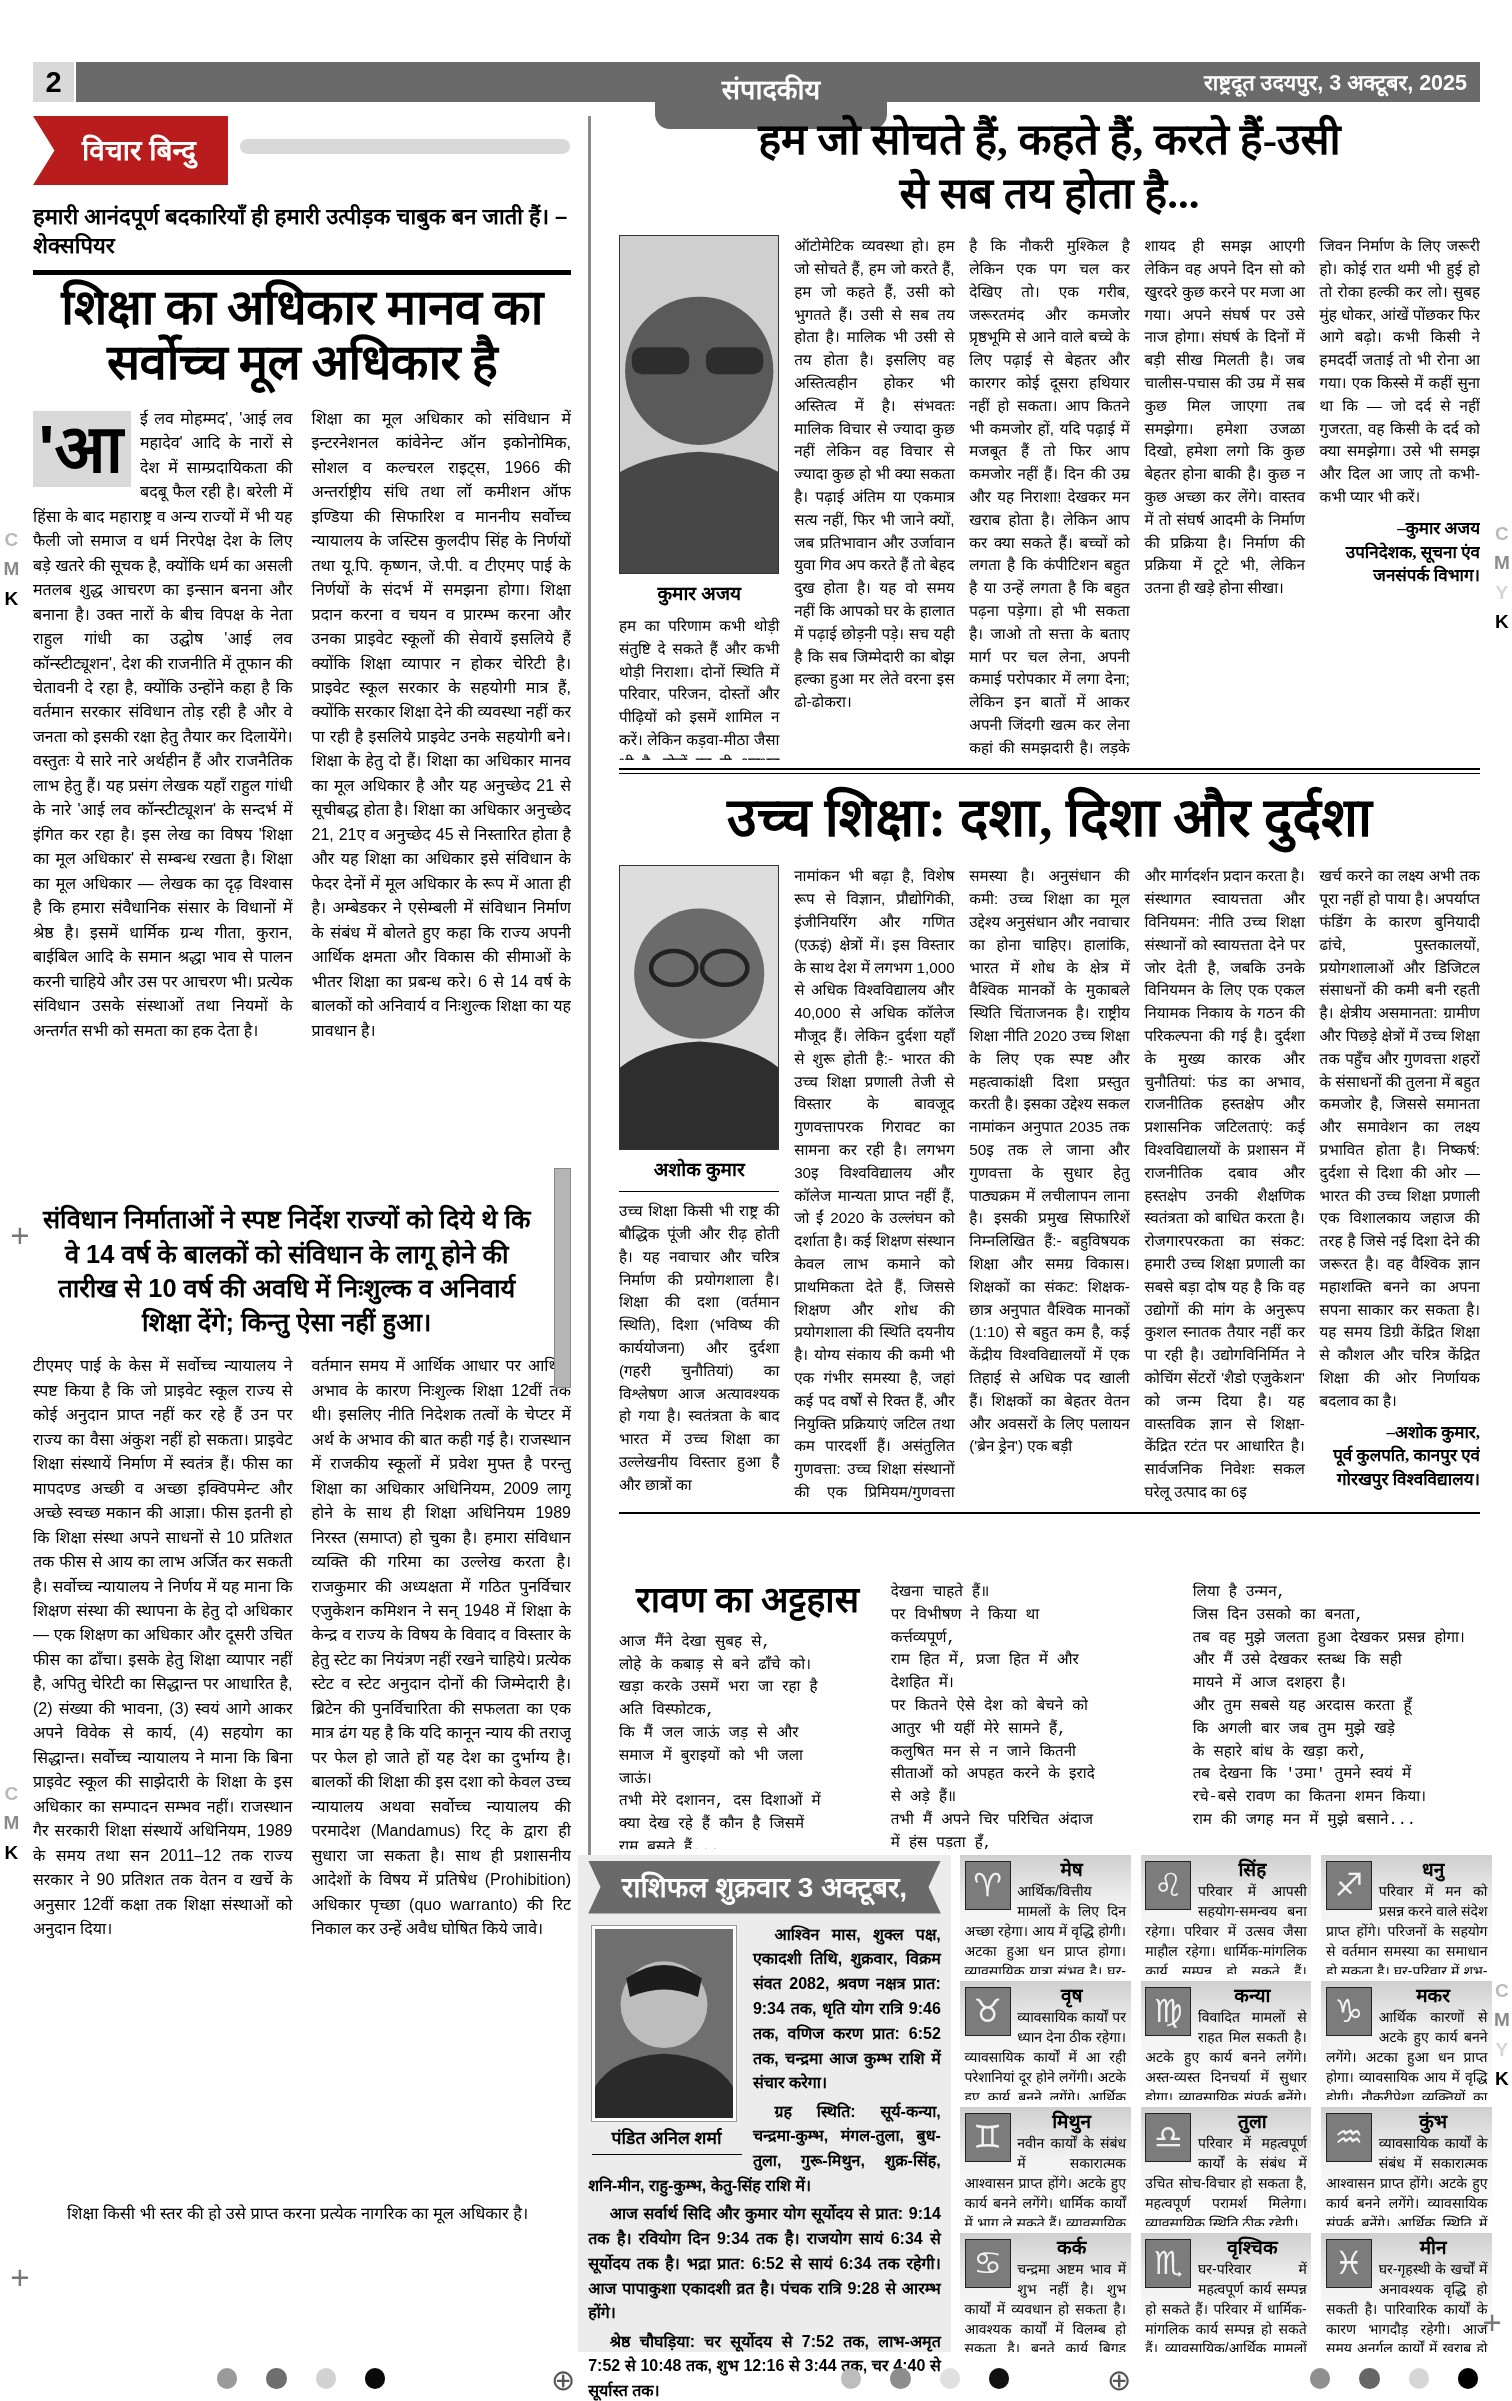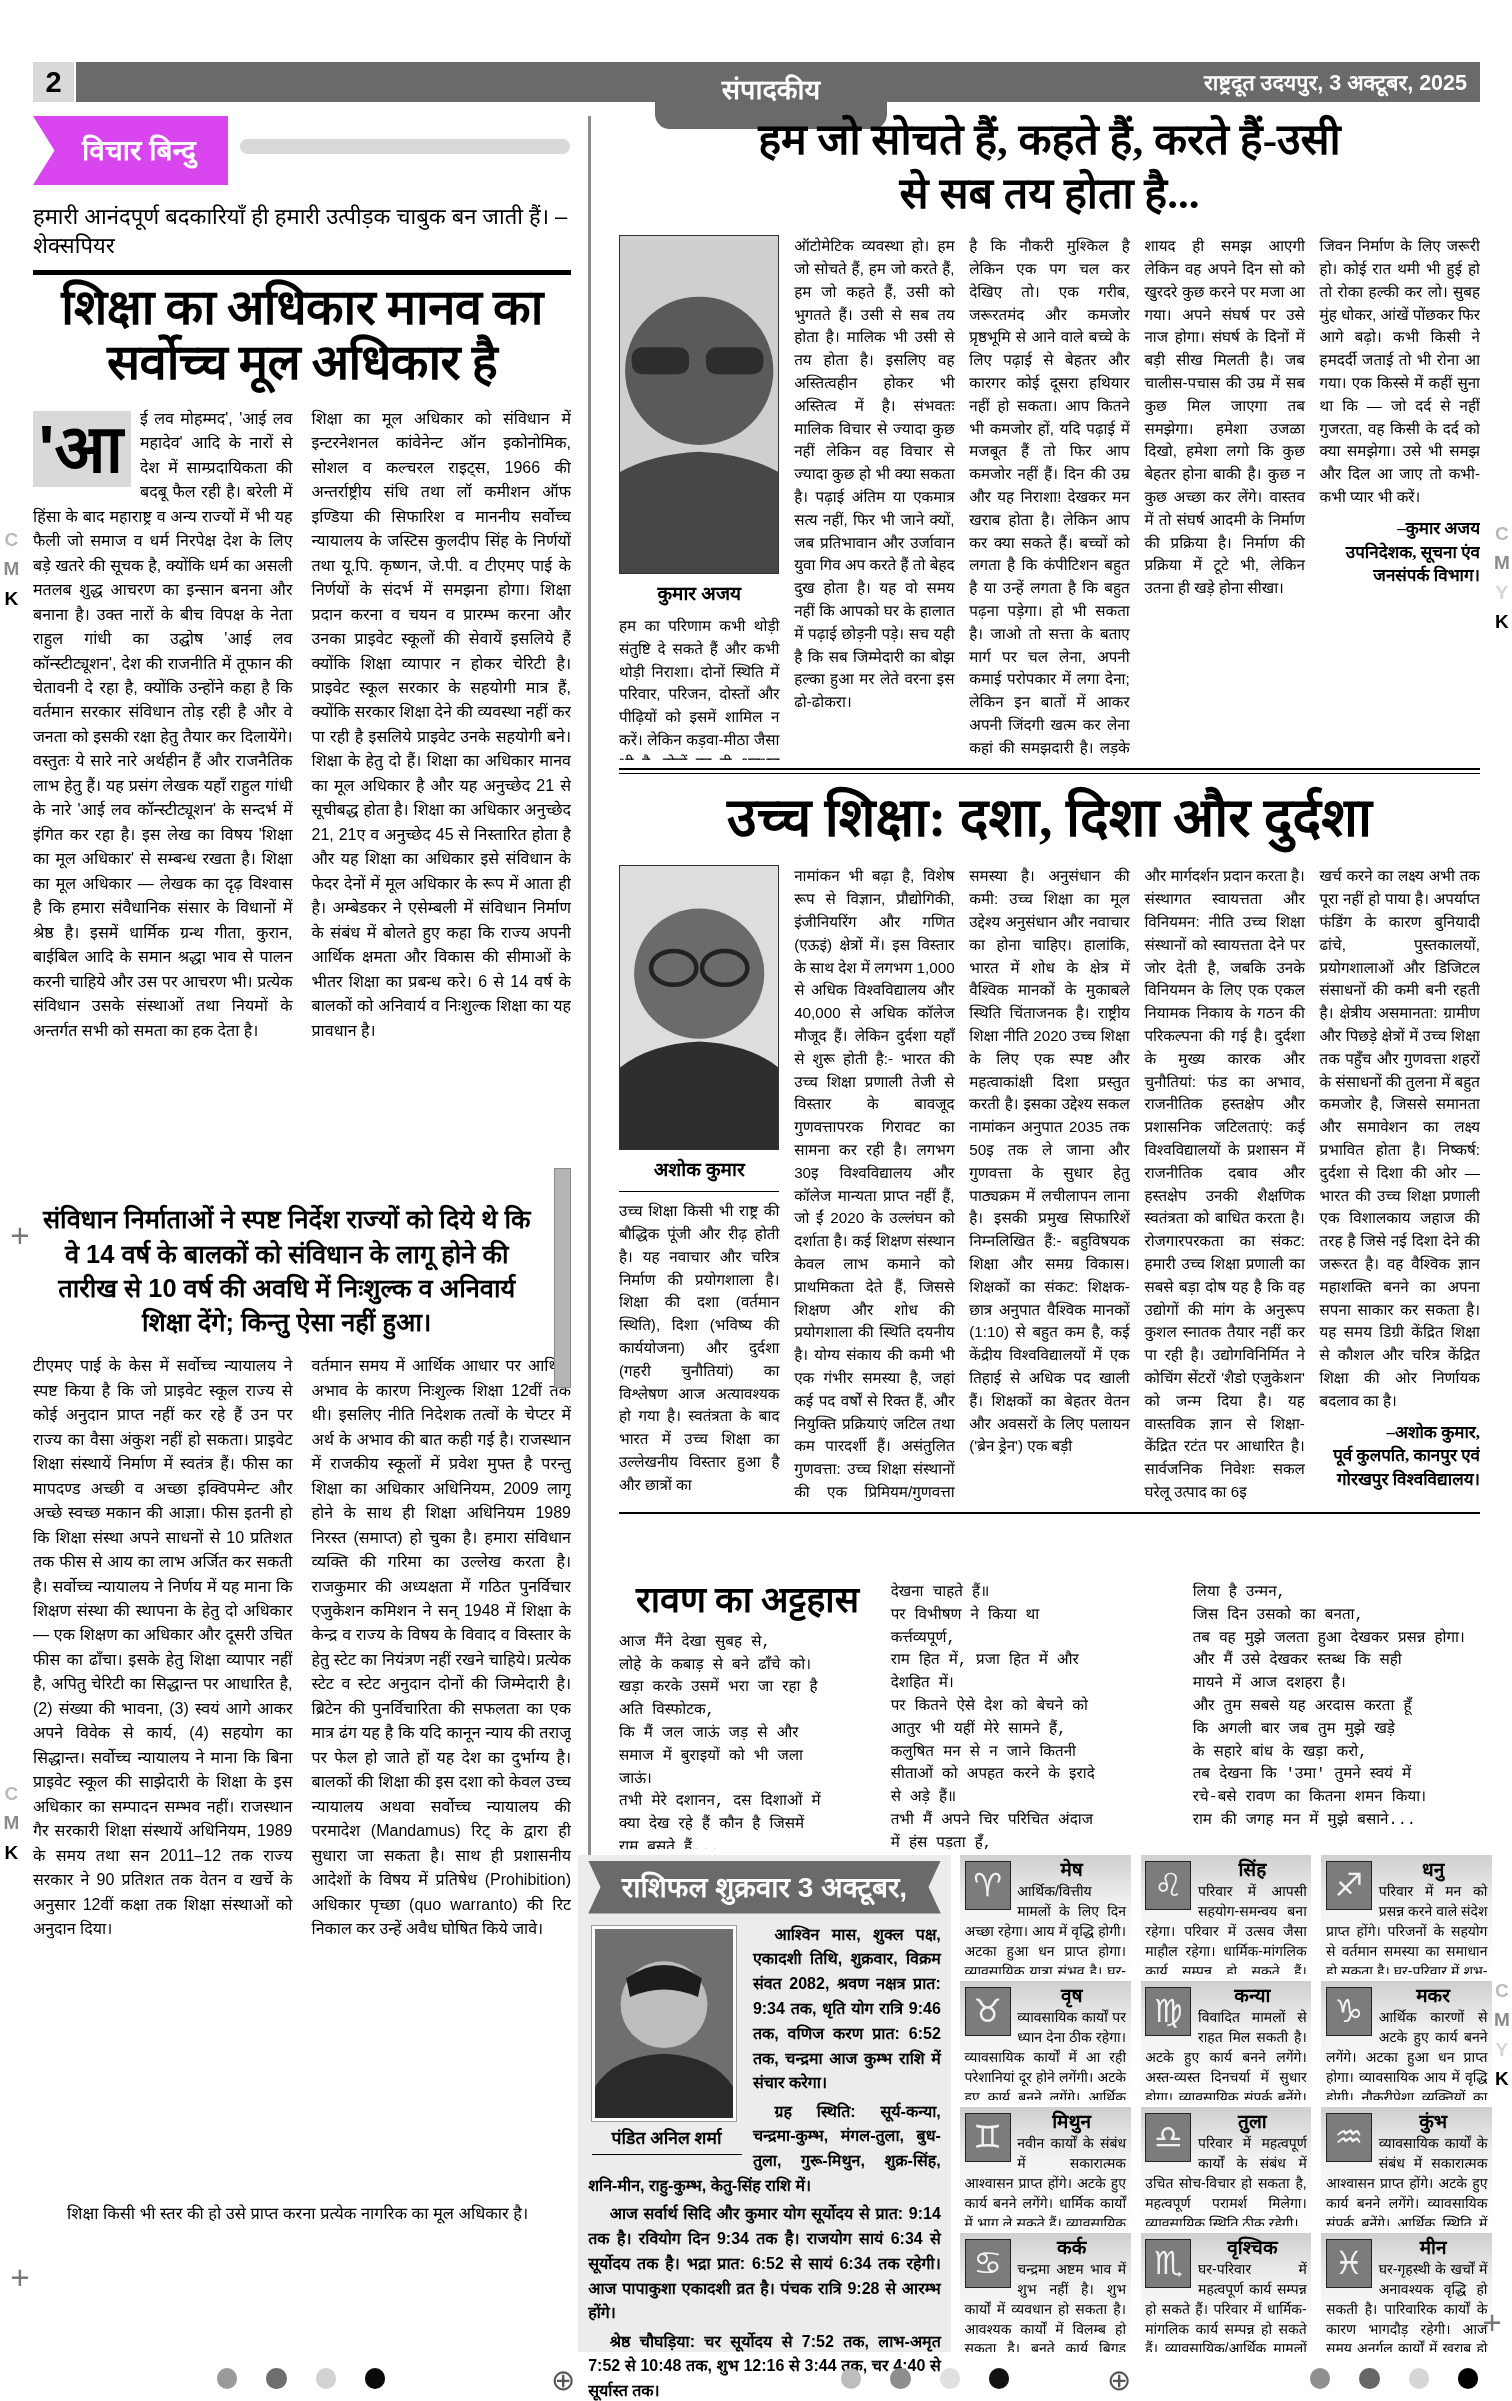--- a/index.html
+++ b/index.html
@@ -10,26 +10,26 @@
   
   .hdr-num { position:absolute; left:33px; top:62px; width:41px; height:40px; background:#d9d9d9;
              font-size:29px; font-weight:bold; text-align:center; line-height:40px; }
   .hdr-bar { position:absolute; left:76px; top:62px; width:1404px; height:40px; background:#6a6a6a; }
   .hdr-tab { position:absolute; left:655px; top:62px; width:232px; height:67px; background:#6a6a6a;
              border-radius:0 0 14.7px 14.7px; color:#fff; font-size:27px; font-weight:bold;
              text-align:center; line-height:56px; }
   .hdr-edition { position:absolute; right:45px; top:67px; color:#fff; font-size:21.5px; font-weight:bold; }
 
   
-  .vb-tag { position:absolute; left:33px; top:116px; width:195px; height:69px; background:#d946ef;
+  .vb-tag { position:absolute; left:33px; top:116px; width:195px; height:69px; background:#b91c1c;
             color:#fff; font-size:28px; font-weight:bold; text-align:center; line-height:69px;
             clip-path:polygon(0 0, 100% 0, 100% 100%, 0 100%, 11% 50%); padding-left:17px; }
   .vb-line { position:absolute; left:240px; top:139px; width:330px; height:14.7px; background:#d9d9d9; border-radius:7.3px; }
   .left-art { position:absolute; left:33px; top:203px; width:538px; }
-  .vb-quote { font-size:22px; font-weight:normal; line-height:1.3; }
+  .vb-quote { font-size:22px; font-weight:bold; line-height:1.3; }
   .rule-thick { height:5.1px; background:#000; margin:10.2px 0 5.6px 0; }
   .la-headline { font-size:49px; font-weight:800; text-align:center; line-height:1.12;
                  font-family:"Liberation Serif", serif; letter-spacing:-0.6px; }
   .la-cols { display:flex; gap:19px; margin-top:16px; overflow:hidden; text-align:justify; }
   .la-col { flex:1; font-size:16px; line-height:1.53; }
   .la-cols.part1 { height:782px; }
   .la-cols.part2 { height:841px; margin-top:14.7px; }
   .dropcap { float:left; background:#d9d9d9; font-size:67px; line-height:1.0; font-weight:bold;
              padding:3.4px 8px 5.6px 5.6px; margin:4.5px 9px 3.4px 0; }
   .pullquote-wrap { position:relative; margin-top:13.6px; padding-right:30.5px; }

